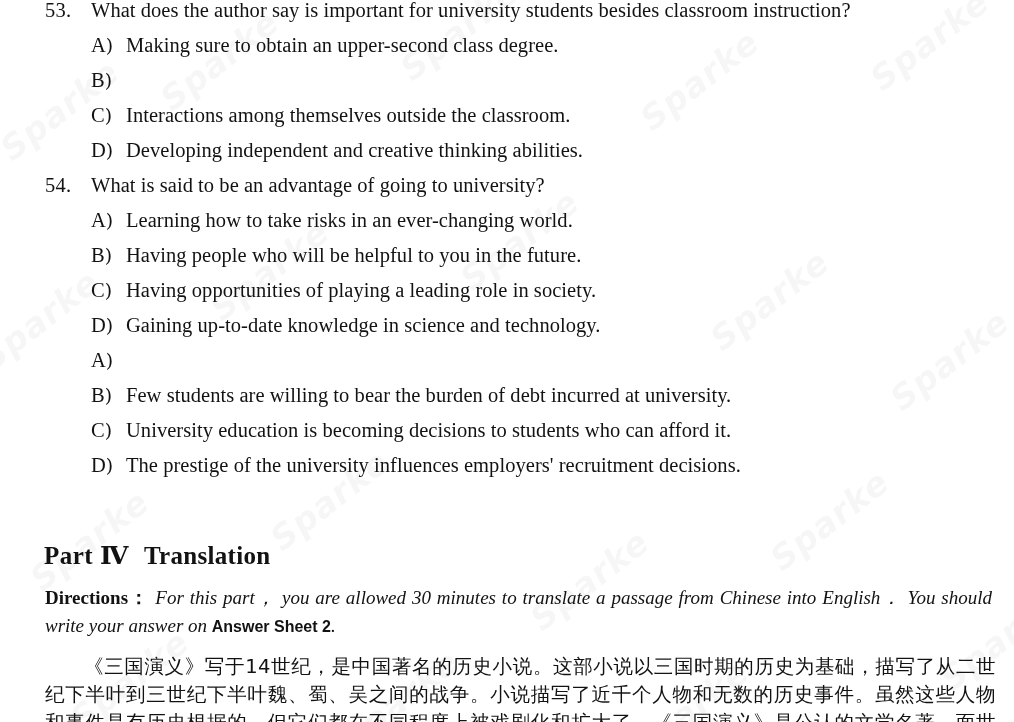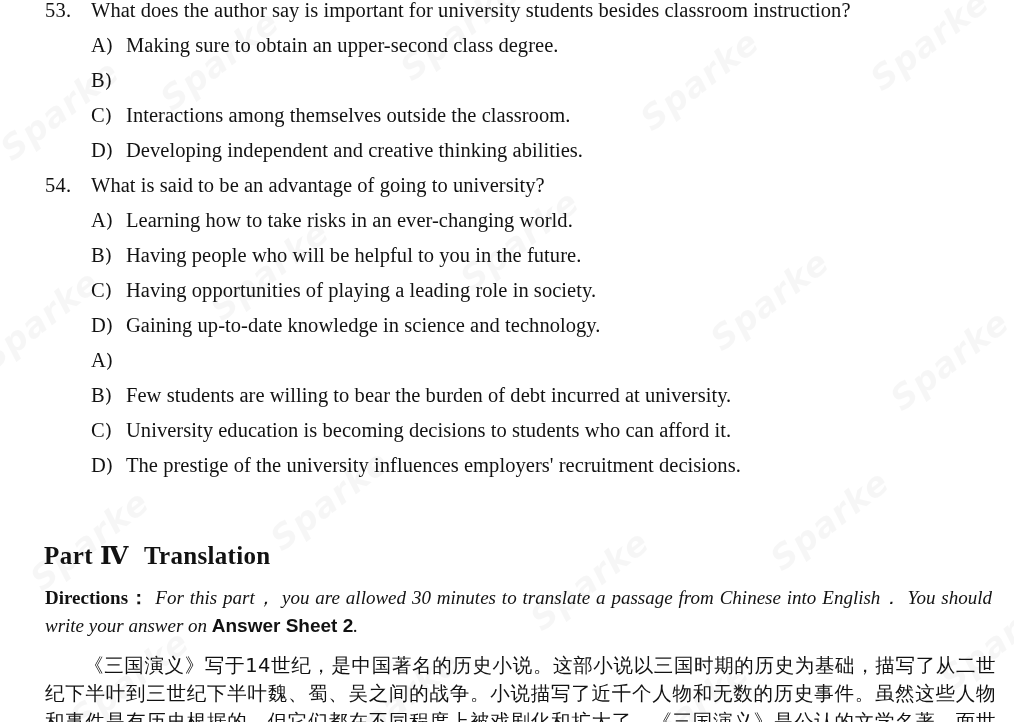--- a/index.html
+++ b/index.html
@@ -128,21 +128,21 @@
   }
   .directions-label {
     font-style: normal;
     font-weight: 700;
     font-family: "Liberation Serif", serif;
   }
   .answer-sheet {
     font-style: normal;
     font-weight: 700;
     font-family: "Liberation Sans", sans-serif;
-    font-size: 19px;
+    font-size: 16px;
   }
 
   
   .passage {
     padding-left: 45px;
     padding-right: 18px;
     margin-top: 12px;
     font-size: 19.5px;
     line-height: 28px;
     font-family: "DejaVu Sans", "Liberation Sans", sans-serif;

